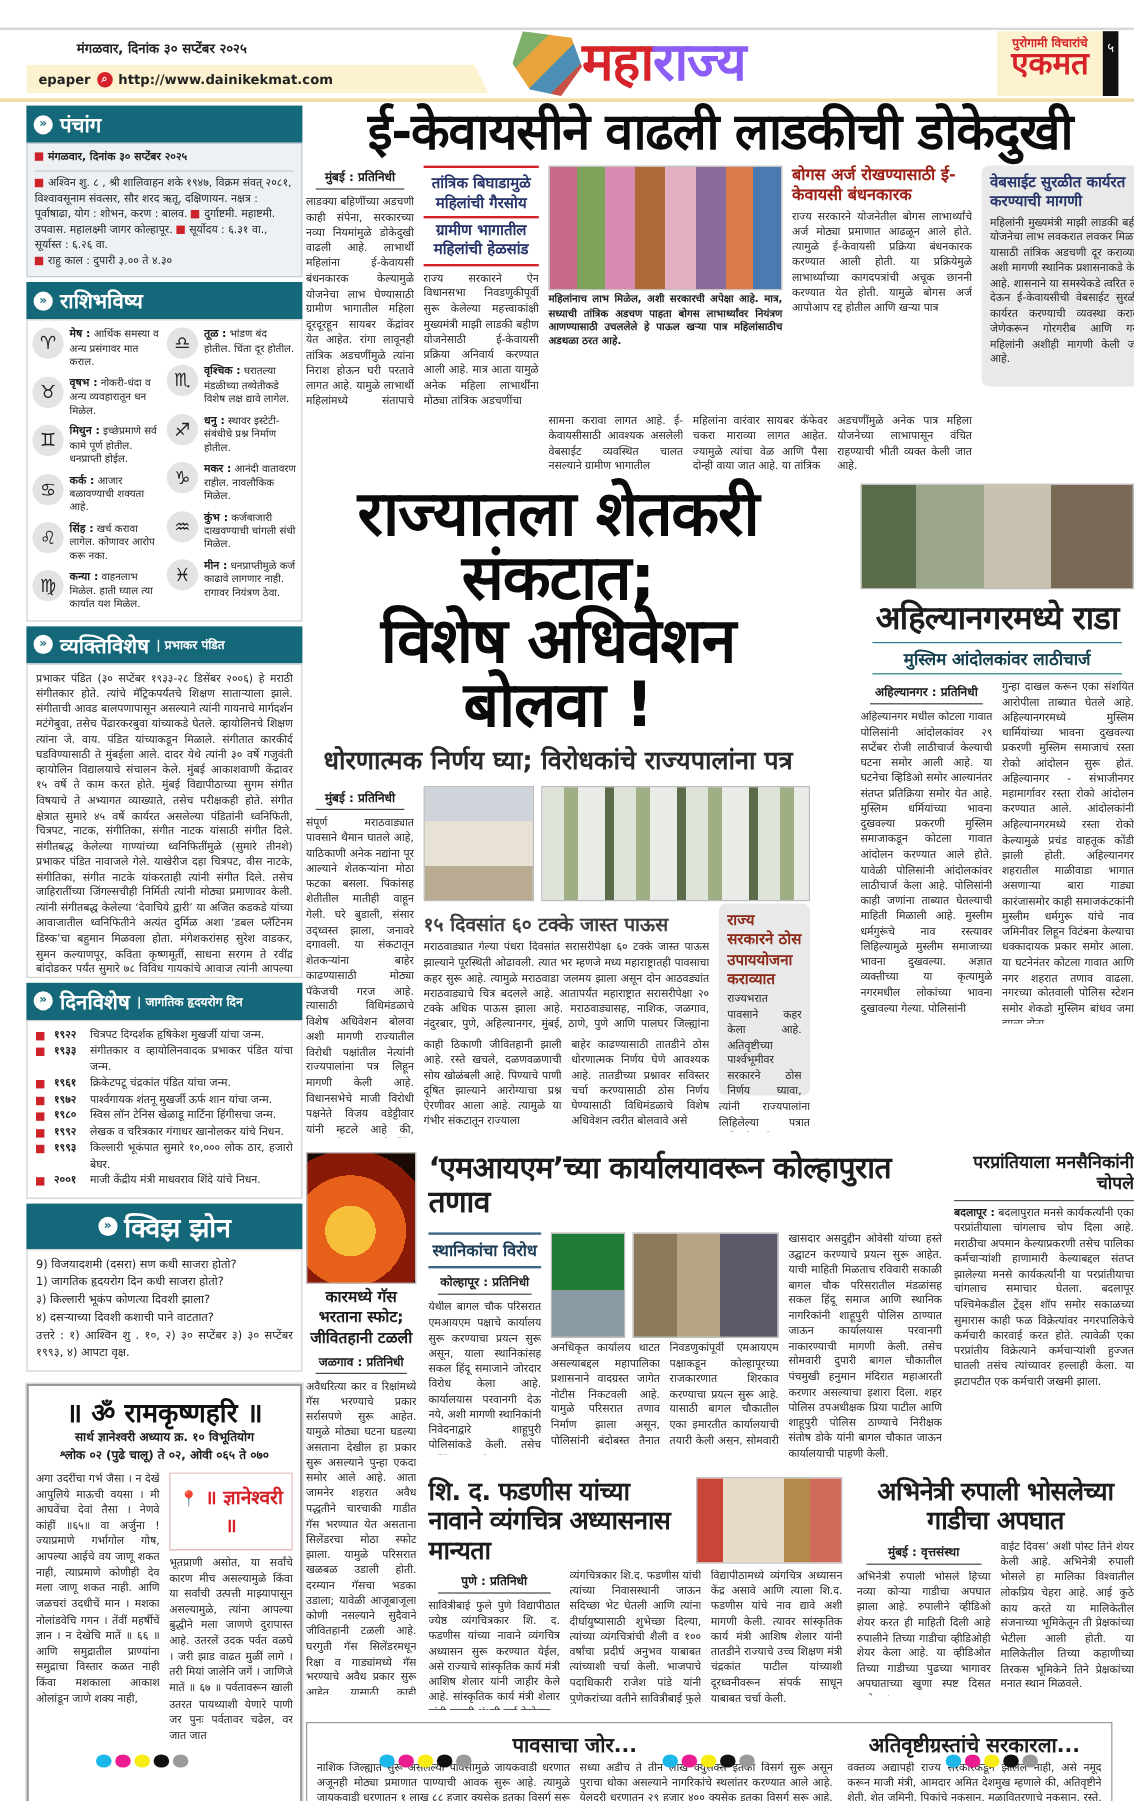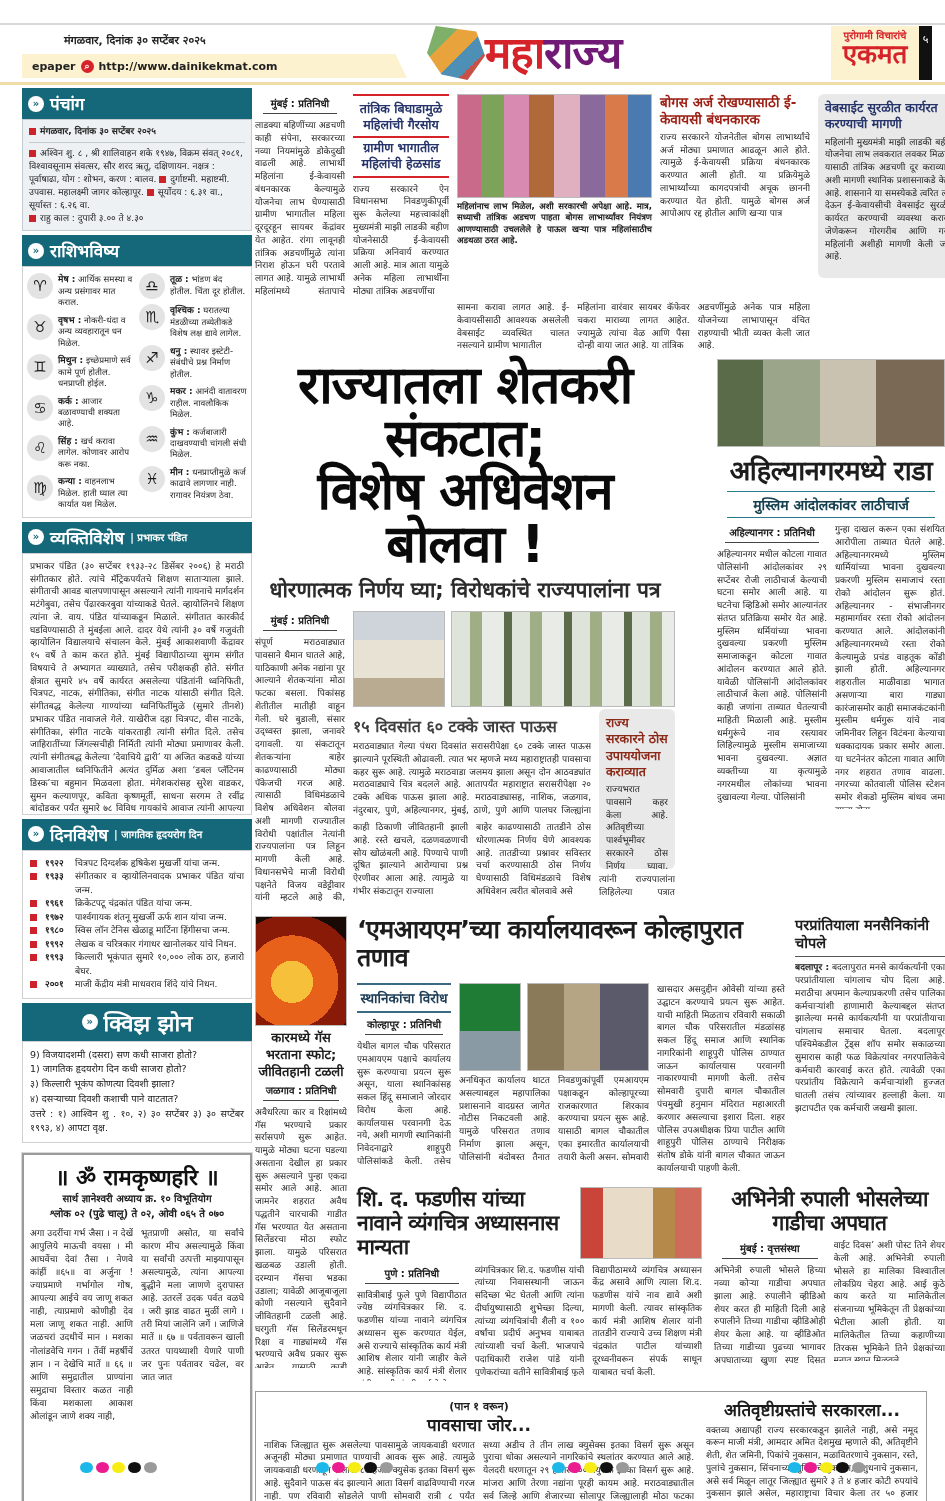--- a/index.html
+++ b/index.html
@@ -13,21 +13,21 @@
               display:flex;align-items:center;padding-left:10px;font-size:11px;font-weight:bold;color:#222;
               clip-path:polygon(0 0,97% 0,100% 100%,0 100%);}
   .mag{display:inline-block;width:13px;height:13px;border-radius:50%;background:#d6232a;color:#fff;
        font-size:9px;line-height:13px;text-align:center;margin:0 5px;}
   .masthead{position:absolute;left:405px;top:-2px;width:300px;height:58px;display:flex;align-items:center;}
   .mapart{width:58px;height:54px;border-radius:6px;background:
           linear-gradient(135deg,#7fb069 0 30%,#e8a33d 30% 55%,#4d8fb5 55% 75%,#c75146 75% 100%);
           clip-path:polygon(15% 0,85% 10%,100% 55%,70% 100%,25% 90%,0 50%);}
   .mast-txt{font-size:44px;font-weight:800;letter-spacing:-1px;line-height:54px;}
   .mast-red{color:#d6232a;}
-  .mast-gray{color:#701a75;}
+  .mast-gray{color:#8b5cf6;}
   .brandbox{position:absolute;right:13px;top:0;width:88px;height:54px;background:#fdf2cf;
             text-align:center;padding-top:2px;box-sizing:border-box;}
   .brand-tag{font-size:10px;font-weight:bold;color:#d6232a;}
   .brand-name{font-size:26px;font-weight:800;color:#d6232a;line-height:24px;}
   .pagestrip{position:absolute;right:0;top:0;width:13px;height:54px;background:#111;color:#fff;
              font-size:11px;text-align:center;padding-top:5px;box-sizing:border-box;}
   .hdr-rule{position:absolute;top:82px;left:0;width:945px;height:3px;background:#f0dca6;}
   
   .sidebar{position:absolute;left:22px;top:88px;width:230px;}
   .sec-head{background:#15687a;color:#fff;display:flex;align-items:center;gap:6px;
@@ -86,21 +86,21 @@
   .raintitle{font-size:16px;font-weight:800;color:#404040;margin:6px 0 3px;}
   .ah-head{font-size:27px;font-weight:800;text-align:center;letter-spacing:-0.5px;margin-top:4px;}
   .ah-sub{font-size:14px;font-weight:bold;text-align:center;color:#15404f;border-top:1px solid #2a7b8c;
           border-bottom:1px solid #2a7b8c;padding:3px 0;margin:3px 10px 5px;}
   .twocol{display:flex;gap:8px;}
   .twocol .bodytext{flex:1;}
   .midhead{font-size:13px;font-weight:800;text-align:center;line-height:1.3;margin:4px 0 2px;}
   .mim-head{font-size:25px;font-weight:800;letter-spacing:-0.5px;line-height:1.1;margin-bottom:5px;}
   .vbox{border-top:2px solid #3a6a84;border-bottom:2px solid #3a6a84;text-align:center;
         font-size:13.5px;font-weight:800;color:#1d3d57;padding:4px 0;margin-bottom:4px;}
-  .manse-head{font-size:14.5px;font-weight:800;text-align:left;line-height:1.25;
+  .manse-head{font-size:14.5px;font-weight:800;text-align:right;line-height:1.25;
               border-bottom:1px solid #555;padding-bottom:4px;margin-bottom:4px;}
   .ph-head{font-size:21px;font-weight:800;line-height:1.15;letter-spacing:-0.5px;}
   .ru-head{font-size:21px;font-weight:800;line-height:1.15;text-align:center;letter-spacing:-0.5px;}
   .botbox{border:1px solid #9a9a9a;margin-top:10px;padding:6px 8px;display:flex;gap:12px;width:672px;box-sizing:border-box;}
   .cont-lbl{font-size:11px;font-weight:bold;text-align:center;}
   .bot-title{font-size:17px;font-weight:800;text-align:center;margin-bottom:3px;}
   .dotsrow{position:absolute;left:0;top:1462px;width:945px;display:flex;justify-content:space-around;}
   .dgrp{display:flex;gap:3px;}
   .dot{width:13px;height:11px;border-radius:50%;}
   b.inl{font-weight:800;}
@@ -271,28 +271,30 @@
       <div class="quiz-line">उत्तरे : १) आश्विन शु . १०, २) ३० सप्टेंबर ३) ३० सप्टेंबर १९९३, ४) आपटा वृक्ष.</div>
     </div>
 
     <div class="rambox">
       <div class="ram-title">॥ ॐ रामकृष्णहरि ॥</div>
       <div class="ram-sub">सार्थ ज्ञानेश्वरी अध्याय क्र. १० विभूतियोग</div>
       <div class="ram-sub">श्लोक ०२ (पुढे चालू) ते ०२, ओवी ०६५ ते ०७०</div>
       <div class="ram-cols">
         <div class="ram-col">अगा उदरींचा गर्भ जैसा । न देखें आपुलिये माऊची वयसा । मी आघवेंचा देवां तैसा । नेणवे कांहीं ॥६५॥ वा अर्जुना ! ज्याप्रमाणे गर्भागोल गोष, आपल्या आईचे वय जाणू शकत नाही, त्याप्रमाणे कोणीही देव मला जाणू शकत नाही. आणि जळचरां उदधीचें मान । मशका नोलांडवेचि गगन । तेंवीं महर्षीचें ज्ञान । न देखेचि मातें ॥ ६६ ॥ आणि समुद्रातील प्राण्यांना समुद्राचा विस्तार कळत नाही किंवा मशकाला आकाश ओलांडून जाणे शक्य नाही,</div>
         <div class="ram-col">
+          <div class="dnyan-logo"><span class="pin">📍</span> <span>॥ ज्ञानेश्वरी ॥</span></div>
           <span>भूतप्राणी असोत, या सर्वांचे कारण मीच असल्यामुळे किंवा या सर्वांची उत्पत्ती माझ्यापासून असल्यामुळे, त्यांना आपल्या बुद्धीने मला जाणणे दुरापास्त आहे. उतरलें उदक पर्वत वळघे । जरी झाड वाढत मुळीं लागे । तरी मियां जालेनि जगें । जाणिजे मातें ॥ ६७ ॥ पर्वतावरून खाली उतरत पायथ्याशी येणारे पाणी जर पुनः पर्वतावर चढेल, वर जात जात</span>
         </div>
       </div>
     </div>
   </div>
 
   <div class="main">
 
+    <div class="h1">ई-केवायसीने वाढली लाडकीची डोकेदुखी</div>
     <div class="leadgrid">
       <div>
         <div class="byline">मुंबई : प्रतिनिधी</div>
         <div class="bodytext" style="height:178px;">लाडक्या बहिणींच्या अडचणी काही संपेना, सरकारच्या नव्या नियमांमुळे डोकेदुखी वाढली आहे. लाभार्थी महिलांना ई-केवायसी बंधनकारक केल्यामुळे योजनेचा लाभ घेण्यासाठी ग्रामीण भागातील महिला दूरदूरहून सायबर केंद्रांवर येत आहेत. रांगा लावूनही तांत्रिक अडचणींमुळे त्यांना निराश होऊन घरी परतावे लागत आहे. यामुळे लाभार्थी महिलांमध्ये संतापाचे वातावरण निर्माण झाले आहे.</div>
       </div>
       <div>
         <div class="alertbox">
           <div class="alert">तांत्रिक बिघाडामुळे महिलांची गैरसोय</div>
           <div class="alert">ग्रामीण भागातील महिलांची हेळसांड</div>
         </div>
@@ -427,21 +429,20 @@
               </div>
               <div class="bodytext" style="flex:1;height:122px;">वाईट दिवस’ अशी पोस्ट तिने शेयर केली आहे. अभिनेत्री रुपाली भोसले हा मालिका विश्वातील लोकप्रिय चेहरा आहे. आई कुठे काय करते या मालिकेतील संजनाच्या भूमिकेतून ती प्रेक्षकांच्या भेटीला आली होती. या मालिकेतील तिच्या कहाणीच्या तिरकस भूमिकेने तिने प्रेक्षकांच्या मनात स्थान मिळवले.</div>
             </div>
           </div>
         </div>
       </div>
     </div>
 
     <div class="botbox">
       <div style="width:430px;flex:0 0 auto;">
-        <div class="cont-lbl">(पान १ वरून)</div>
         <div class="bot-title">पावसाचा जोर...</div>
         <div class="twocol">
           <div class="bodytext" style="flex:1;height:198px;">नाशिक जिल्ह्यात सुरू असलेल्या पावसामुळे जायकवाडी धरणात अजूनही मोठ्या प्रमाणात पाण्याची आवक सुरू आहे. त्यामुळे जायकवाडी धरणातून १ लाख ८८ हजार क्युसेक इतका विसर्ग सुरू आहे. सुदैवाने पाऊस बंद झाल्याने आता विसर्ग वाढविण्याची गरज नाही. पण रविवारी सोडलेले पाणी सोमवारी रात्री ८ पर्यंत नांदेडपर्यंत पोहोचेल. त्यामुळे सर्व संबंधित जिल्हाधिकाऱ्यांना यंत्रणा सतर्क ठेवण्याचे आदेश मुख्यमंत्र्यांनी दिले. गंगापूर धरणातून ११ हजार क्युसेक इतका विसर्ग होत असून मुळा धरणातून १० हजार क्युसेक विसर्ग सुरू आहे. जायकवाडी धरणातून काल तीन लाख क्युसेक्स इतका विसर्ग करण्यात आल्याने पैठण शहरात पाणी शिरले. छत्रपती संभाजीनगर जिल्ह्यातून जवळपास दहा हजार जणांना सुरक्षित स्थळी हलवण्यात आले. जायकवाडी धरणातून केलेल्या विसर्गामुळे नांदेड जिल्ह्यात विष्णुपुरी प्रकल्पात पाण्याची आवक वाढली, त्यामुळे प्रकल्पातून जवळपास तीन लाख क्युसेक्स इतका विसर्ग सुरू आहे. पुरामुळे नांदेड शहरातल्या अनेक भागात पाणी शिरले आहे. नांदेड महापालिकेने शहरातल्या शेकडो नागरिकांना निवारा केंद्रात हलवले आहे. बीड जिल्ह्यात गेवराई, माजलगाव आणि परळी तालुक्यांमध्ये जवळपास साठ गावांचा संपर्क अजूनही तुटलेला आहे. गेवराई धरणातून</div>
           <div style="flex:1;">
             <div class="bodytext" style="height:128px;">सध्या अडीच ते तीन लाख क्युसेक्स इतका विसर्ग सुरू असून पुराचा धोका असल्याने नागरिकांचे स्थलांतर करण्यात आले आहे. येलदरी धरणातून २९ हजार ४०० क्युसेक इतका विसर्ग सुरू आहे. मांजरा आणि तेरणा नद्यांना पूरही कायम आहे. मराठवाड्यातील सर्व जिल्हे आणि शेजारच्या सोलापूर जिल्ह्यालाही मोठा फटका बसला आहे, माढा तालुक्यात सीना नदीला आलेल्या महापुरामुळे गंभीर परिस्थिती निर्माण झाली आहे. तालुक्यातील १६ गावांमध्ये प्रचंड नुकसान झाले असून, अनेक घरांमध्ये पाणी शिरले आहे. घरातील कौटुंबिक साहित्य, गहू, ज्वारी यांसारखे धान्य, तसेच टीव्ही, फ्रिज, कूलर आणि कपाट यांसारख्या वस्तू पाण्याखाली गेल्या आहेत. दुकानांमधील साखर, शेंगदाणा, भगर, पीठ आणि इतर वस्तूंचेही मोठे नुकसान झाले. यामुळे ग्रामस्थांचे संसार उघड्यावर पडले.</div>
 
           </div>
         </div>
       </div>
       <div style="flex:1;">

